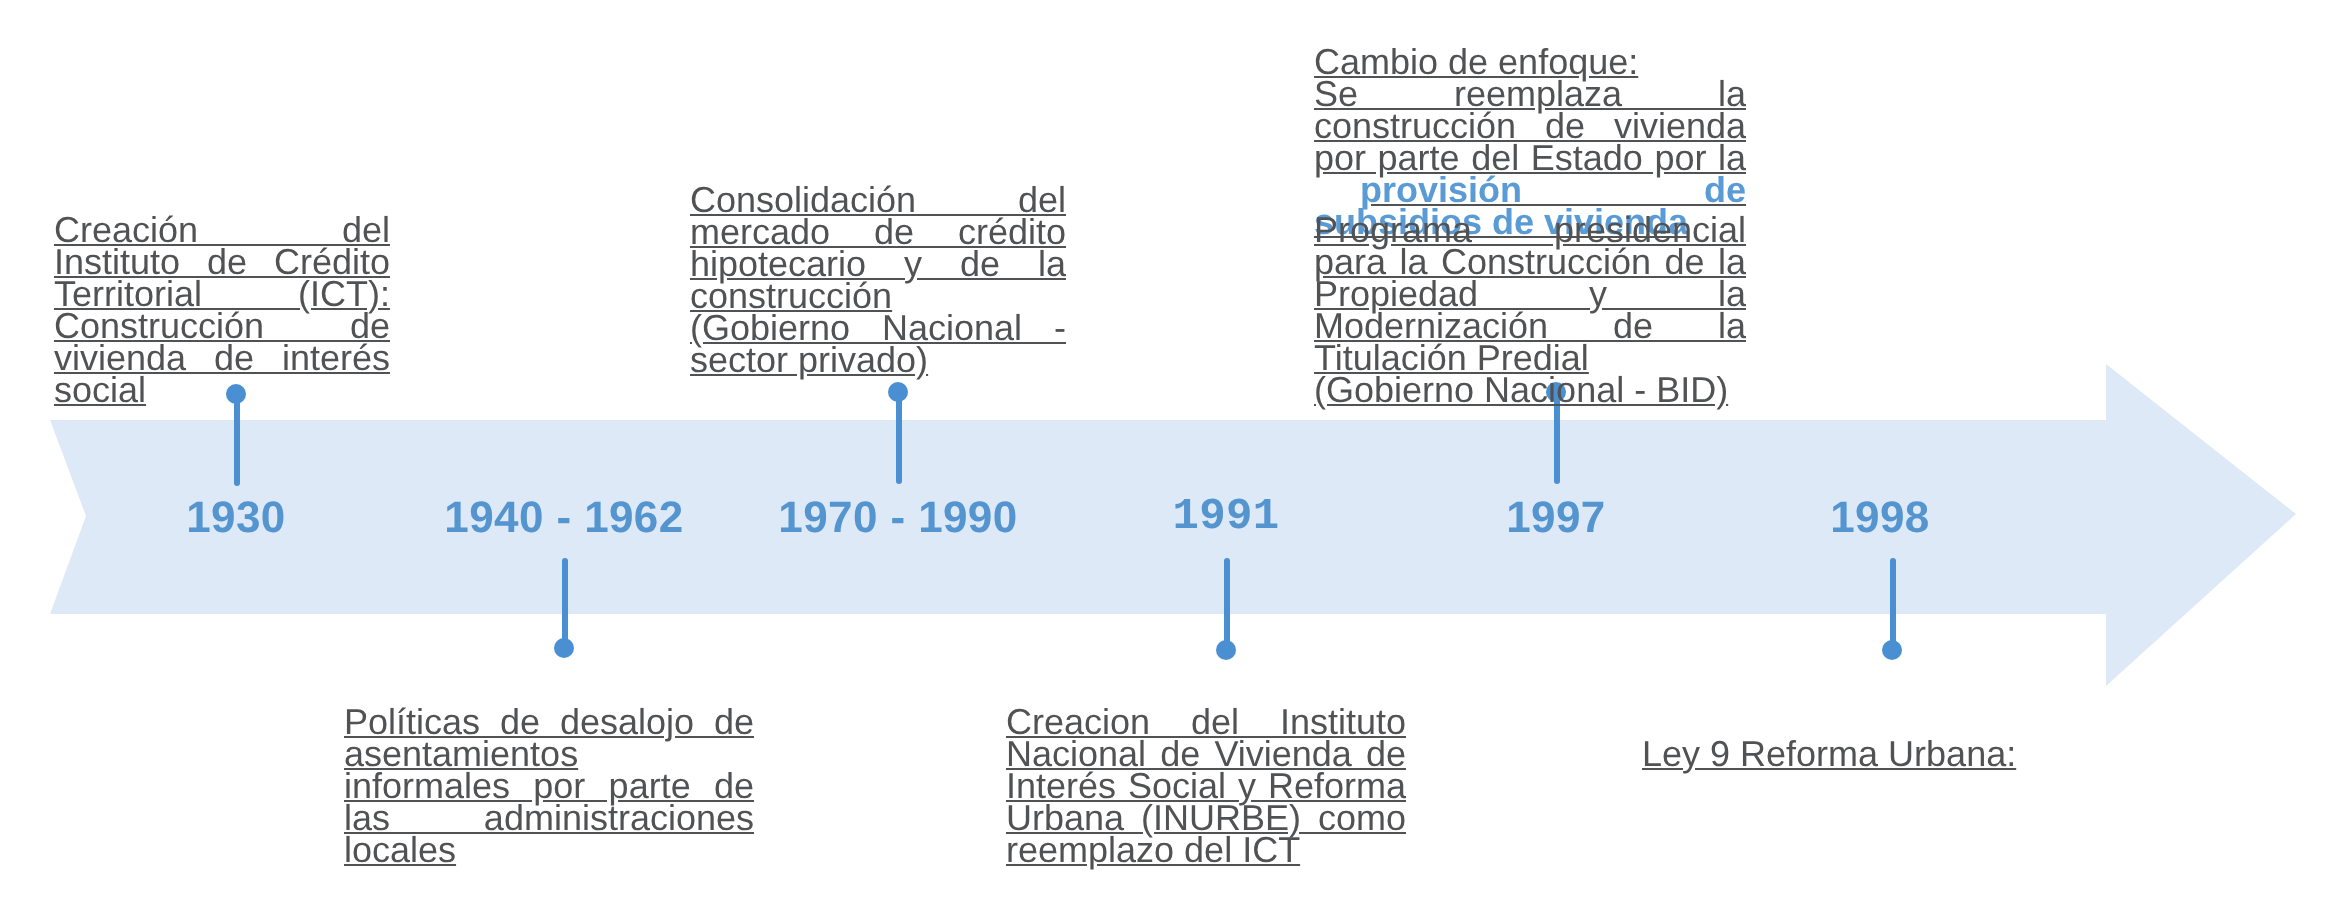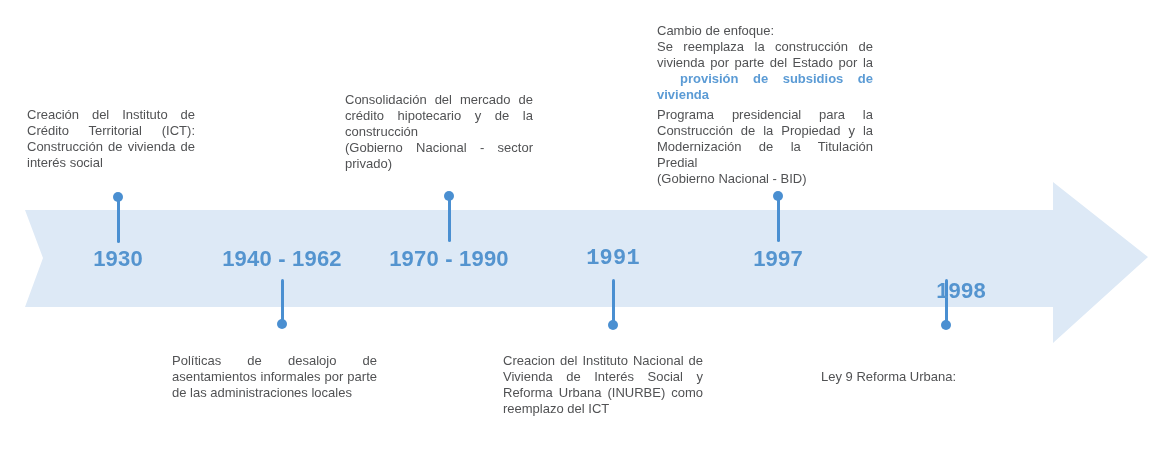--- a/index.html
+++ b/index.html
@@ -23,25 +23,26 @@
     overflow:hidden;
   }
   .band-svg{
     position:absolute;
     left:0; top:0;
     width:1165px; height:454px;
     display:block;
   }
   .note{
     position:absolute;
-    font-size:13px;
+    font-size:18px;
     line-height:16px;
     color:var(--body-gray);
     text-align:justify;
     white-space:pre-line;
+    text-decoration:underline;
   }
   .note .blk{display:block;}
   .note .hl{
     color:var(--highlight-blue);
     font-weight:bold;
     margin-left:23px;
   }
   .year{
     position:absolute;
     top:246px;
@@ -98,21 +99,21 @@
   <span class="marker-dot" style="left:608px;   top:320px;"></span>
 
   <span class="marker-stem" style="left:944.5px; top:279px; height:45px;"></span>
   <span class="marker-dot" style="left:941px;   top:320px;"></span>
 
   <div class="year" style="left:38px;">1930</div>
   <div class="year" style="left:202px;">1940 - 1962</div>
   <div class="year" style="left:369px;">1970 - 1990</div>
   <div class="year" style="left:533px;font-family:Liberation Mono, monospace;">1991</div>
   <div class="year" style="left:698px;">1997</div>
-  <div class="year" style="left:881px;margin-top:32px;">1998</div>
+  <div class="year" style="left:860px;">1998</div>
 
   <div class="note note-ict">Creación del Instituto de Crédito Territorial (ICT): Construcción de vivienda de interés social</div>
 
   <div class="note note-consol">Consolidación del mercado de crédito hipotecario y de la construcción
 (Gobierno Nacional - sector privado)</div>
 
   <div class="note note-cambio">
     <span class="blk">Cambio de enfoque:</span><span>Se reemplaza la construcción de vivienda por parte del Estado por la </span><span class="hl">provisión de subsidios de vivienda</span>
   </div>
 

